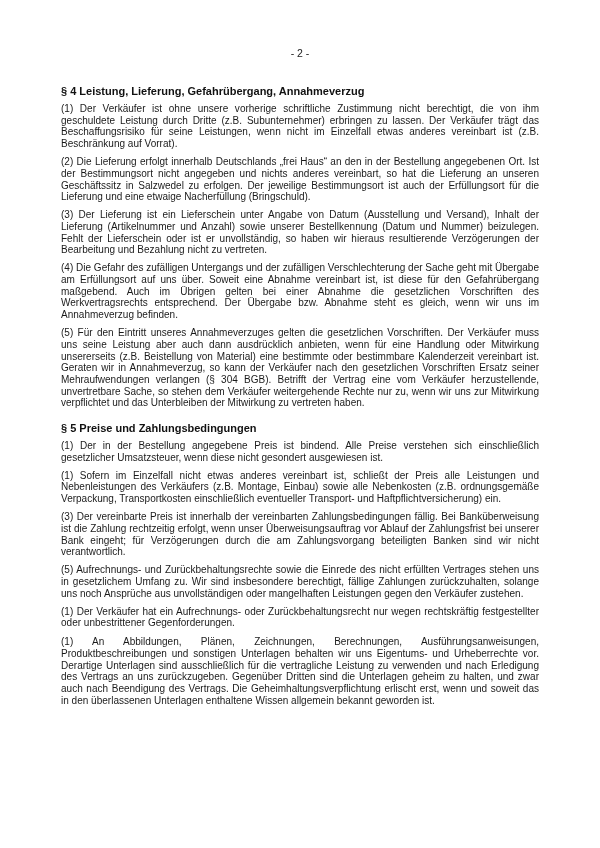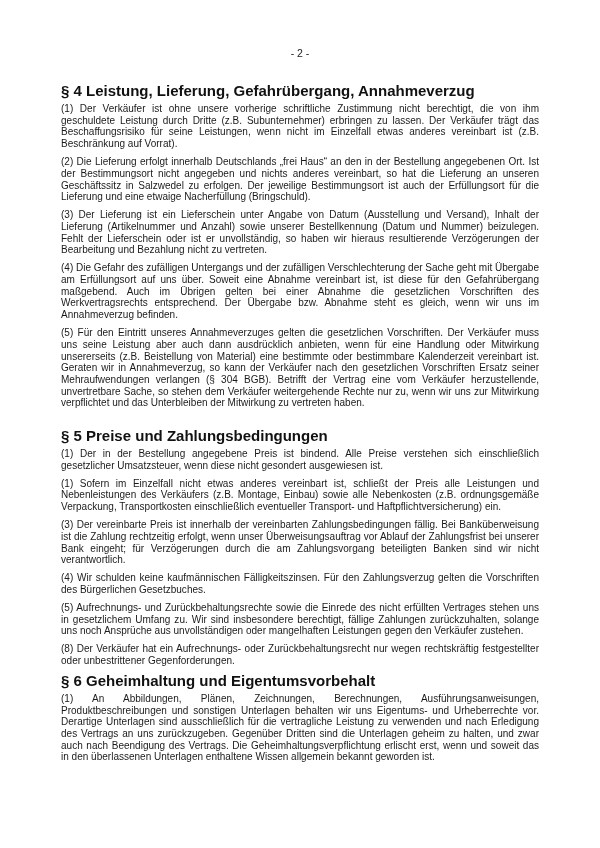--- a/index.html
+++ b/index.html
@@ -10,29 +10,29 @@
       font-family: "Liberation Sans", sans-serif;
     }
     .page-number {
       position: absolute; top: 47px; left: 0; width: 600px; text-align: center;
       font-size: 10.5px; line-height: 12px; color: #222;
     }
     .content {
       position: absolute; left: 61px; top: 84px; width: 478px;
     }
     .section-heading {
-      font-weight: bold; font-size: 15px; line-height: 14px; margin: 0 0 5px 0; color: #111;
+      font-weight: bold; font-size: 11px; line-height: 14px; margin: 0 0 5px 0; color: #111;
     }
     .para {
       font-size: 10px; line-height: 11.7px; text-align: justify; margin: 0 0 6.3px 0;
       letter-spacing: 0.01px;
     }
     .section { margin-bottom: 7px; }
     .s4 { }
-    .s5 { margin-top: 20px; }
+    .s5 { margin-top: 12px; }
     .s6 { margin-top: 4px; }
   </style>
 </head>
 <body>
 
 <div class="page">
   <div class="page-number">- 2 -</div>
 
   <div class="content">
 
@@ -43,24 +43,22 @@
       <p class="para">(3) Der Lieferung ist ein Lieferschein unter Angabe von Datum (Ausstellung und Versand), Inhalt der Lieferung (Artikelnummer und Anzahl) sowie unserer Bestellkennung (Datum und Nummer) beizulegen. Fehlt der Lieferschein oder ist er unvollständig, so haben wir hieraus resultierende Verzögerungen der Bearbeitung und Bezahlung nicht zu vertreten.</p>
       <p class="para">(4) Die Gefahr des zufälligen Untergangs und der zufälligen Verschlechterung der Sache geht mit Übergabe am Erfüllungsort auf uns über. Soweit eine Abnahme vereinbart ist, ist diese für den Gefahrübergang maßgebend. Auch im Übrigen gelten bei einer Abnahme die gesetzlichen Vorschriften des Werkvertragsrechts entsprechend. Der Übergabe bzw. Abnahme steht es gleich, wenn wir uns im Annahmeverzug befinden.</p>
       <p class="para">(5) Für den Eintritt unseres Annahmeverzuges gelten die gesetzlichen Vorschriften. Der Verkäufer muss uns seine Leistung aber auch dann ausdrücklich anbieten, wenn für eine Handlung oder Mitwirkung unsererseits (z.B. Beistellung von Material) eine bestimmte oder bestimmbare Kalenderzeit vereinbart ist. Geraten wir in Annahmeverzug, so kann der Verkäufer nach den gesetzlichen Vorschriften Ersatz seiner Mehraufwendungen verlangen (§ 304 BGB). Betrifft der Vertrag eine vom Verkäufer herzustellende, unvertretbare Sache, so stehen dem Verkäufer weitergehende Rechte nur zu, wenn wir uns zur Mitwirkung verpflichtet und das Unterbleiben der Mitwirkung zu vertreten haben.</p>
     </div>
 
     <div class="section s5">
       <div class="section-heading">§ 5 Preise und Zahlungsbedingungen</div>
       <p class="para">(1) Der in der Bestellung angegebene Preis ist bindend. Alle Preise verstehen sich einschließlich gesetzlicher Umsatzsteuer, wenn diese nicht gesondert ausgewiesen ist.</p>
       <p class="para">(1) Sofern im Einzelfall nicht etwas anderes vereinbart ist, schließt der Preis alle Leistungen und Nebenleistungen des Verkäufers (z.B. Montage, Einbau) sowie alle Nebenkosten (z.B. ordnungsgemäße Verpackung, Transportkosten einschließlich eventueller Transport- und Haftpflichtversicherung) ein.</p>
       <p class="para">(3) Der vereinbarte Preis ist innerhalb der vereinbarten Zahlungsbedingungen fällig.  Bei Banküberweisung ist die Zahlung rechtzeitig erfolgt, wenn unser Überweisungsauftrag vor Ablauf der Zahlungsfrist bei unserer Bank eingeht; für Verzögerungen durch die am Zahlungsvorgang beteiligten Banken sind wir nicht verantwortlich.</p>
-      <p class="para">(4) Wir schulden keine kaufmännischen Fälligkeitszinsen. Für den Zahlungsverzug gelten die Vorschriften des Bürgerlichen Gesetzbuches.</p>
       <p class="para">(5) Aufrechnungs- und Zurückbehaltungsrechte sowie die Einrede des nicht erfüllten Vertrages stehen uns in gesetzlichem Umfang zu. Wir sind insbesondere berechtigt, fällige Zahlungen zurückzuhalten, solange uns noch Ansprüche aus unvollständigen oder mangelhaften Leistungen gegen den Verkäufer zustehen.</p>
-      <p class="para">(8) Der Verkäufer hat ein Aufrechnungs- oder Zurückbehaltungsrecht nur wegen rechtskräftig festgestellter oder unbestrittener Gegenforderungen.</p>
+      <p class="para">(1) Der Verkäufer hat ein Aufrechnungs- oder Zurückbehaltungsrecht nur wegen rechtskräftig festgestellter oder unbestrittener Gegenforderungen.</p>
     </div>
 
     <div class="section s6">
-      <div class="section-heading">§ 6 Geheimhaltung und Eigentumsvorbehalt</div>
       <p class="para">(1) An Abbildungen, Plänen, Zeichnungen, Berechnungen, Ausführungsanweisungen, Produktbeschreibungen und sonstigen Unterlagen behalten wir uns Eigentums- und Urheberrechte vor. Derartige Unterlagen sind ausschließlich für die vertragliche Leistung zu verwenden und nach Erledigung des Vertrags an uns zurückzugeben. Gegenüber Dritten sind die Unterlagen geheim zu halten, und zwar auch nach Beendigung des Vertrags. Die Geheimhaltungsverpflichtung erlischt erst, wenn und soweit das in den überlassenen Unterlagen enthaltene Wissen allgemein bekannt geworden ist.</p>
     </div>
 
   </div>
 </div>
 
 </body></html>

